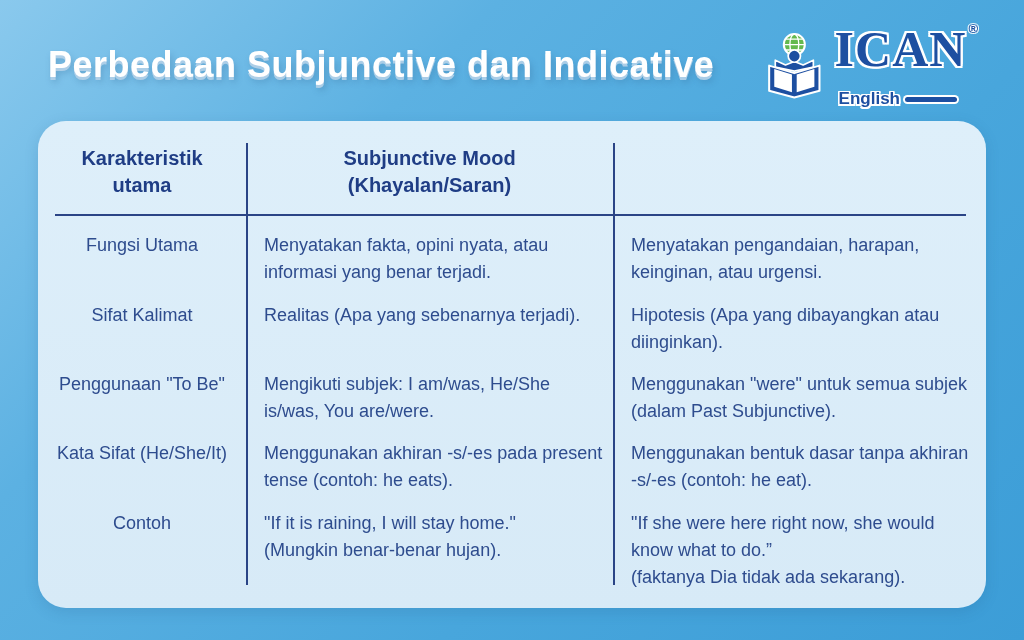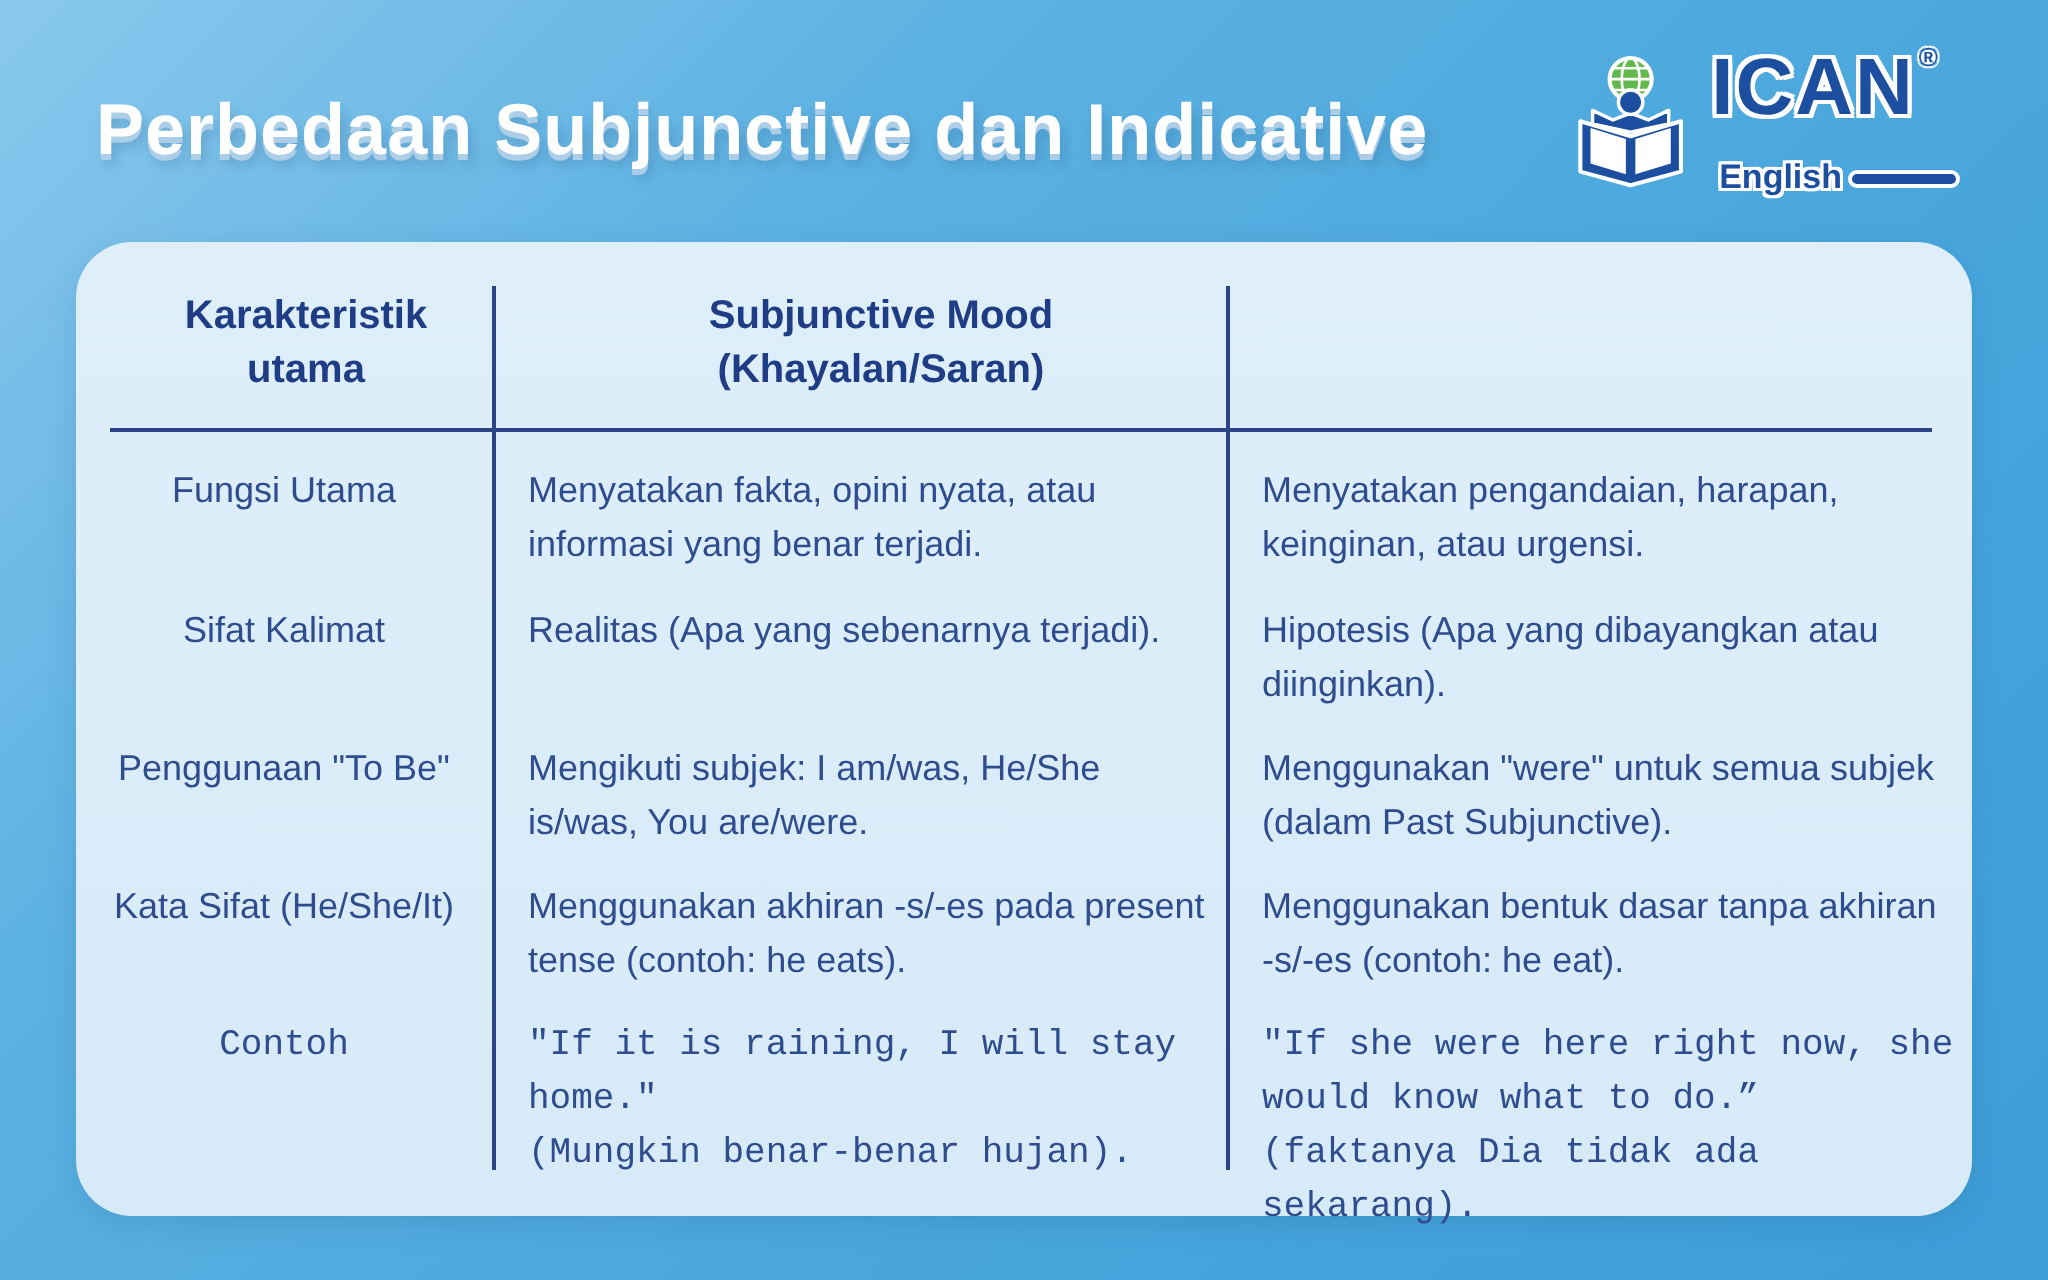--- a/index.html
+++ b/index.html
@@ -29,26 +29,27 @@
     position: absolute;
     right: 46px; top: 24px;
     display: flex;
     align-items: center;
     gap: 6px;
   }
   .logo-icon svg { display: block; }
   .logo-text { display: flex; flex-direction: column; align-items: flex-start; }
   .brand-row { display: flex; align-items: flex-start; line-height: 1; }
   .brand {
-    font-size: 40px;
+    font-size: 50px;
     font-weight: 800;
     letter-spacing: 1px;
     color: #1d4fa1;
     text-shadow: -2px -2px 0 #fff, 2px -2px 0 #fff, -2px 2px 0 #fff, 2px 2px 0 #fff,
                   0 -2px 0 #fff, 0 2px 0 #fff, -2px 0 0 #fff, 2px 0 0 #fff;
+    font-family: Liberation Serif, serif;
   }
   .reg {
     font-size: 13px;
     font-weight: 700;
     color: #1d4fa1;
     margin-left: 2px; margin-top: -2px;
     text-shadow: -1px -1px 0 #fff, 1px -1px 0 #fff, -1px 1px 0 #fff, 1px 1px 0 #fff;
   }
   .sub-row { display: flex; align-items: center; gap: 5px; margin-top: 15px; margin-left: 4px; }
   .sub {
@@ -87,21 +88,20 @@
     width: 911px; height: 2px;
     background: #2a4486;
   }
   .thead {
     position: absolute;
     left: 0; top: 0;
     width: 100%; height: 93px;
     display: grid;
     grid-template-columns: 208px 367px 1fr;
     align-items: center;
-    padding-left: 11px;
   }
   .th {
     text-align: center;
     font-size: 20px;
     font-weight: 700;
     color: #1f3d85;
     line-height: 1.35;
     white-space: pre-line;
     padding-top: 8px;
   }
@@ -111,21 +111,21 @@
     width: 100%;
   }
   .row {
     display: grid;
     grid-template-columns: 208px 367px 1fr;
   }
   .row-1 { height: 70px; }
   .row-2 { height: 69px; }
   .row-3 { height: 69px; }
   .row-4 { height: 70px; }
-  .row-5 { height: 100px; font-family: Liberation Mono, monospace; }
+  .row-5 { height: 100px; }
   .cell {
     font-size: 18px;
     color: #2e4c8e;
     line-height: 1.5;
     padding-top: 16px;
     white-space: pre-line;
   }
   .cell-label {
     text-align: center;
     padding-left: 8px; padding-right: 8px;

